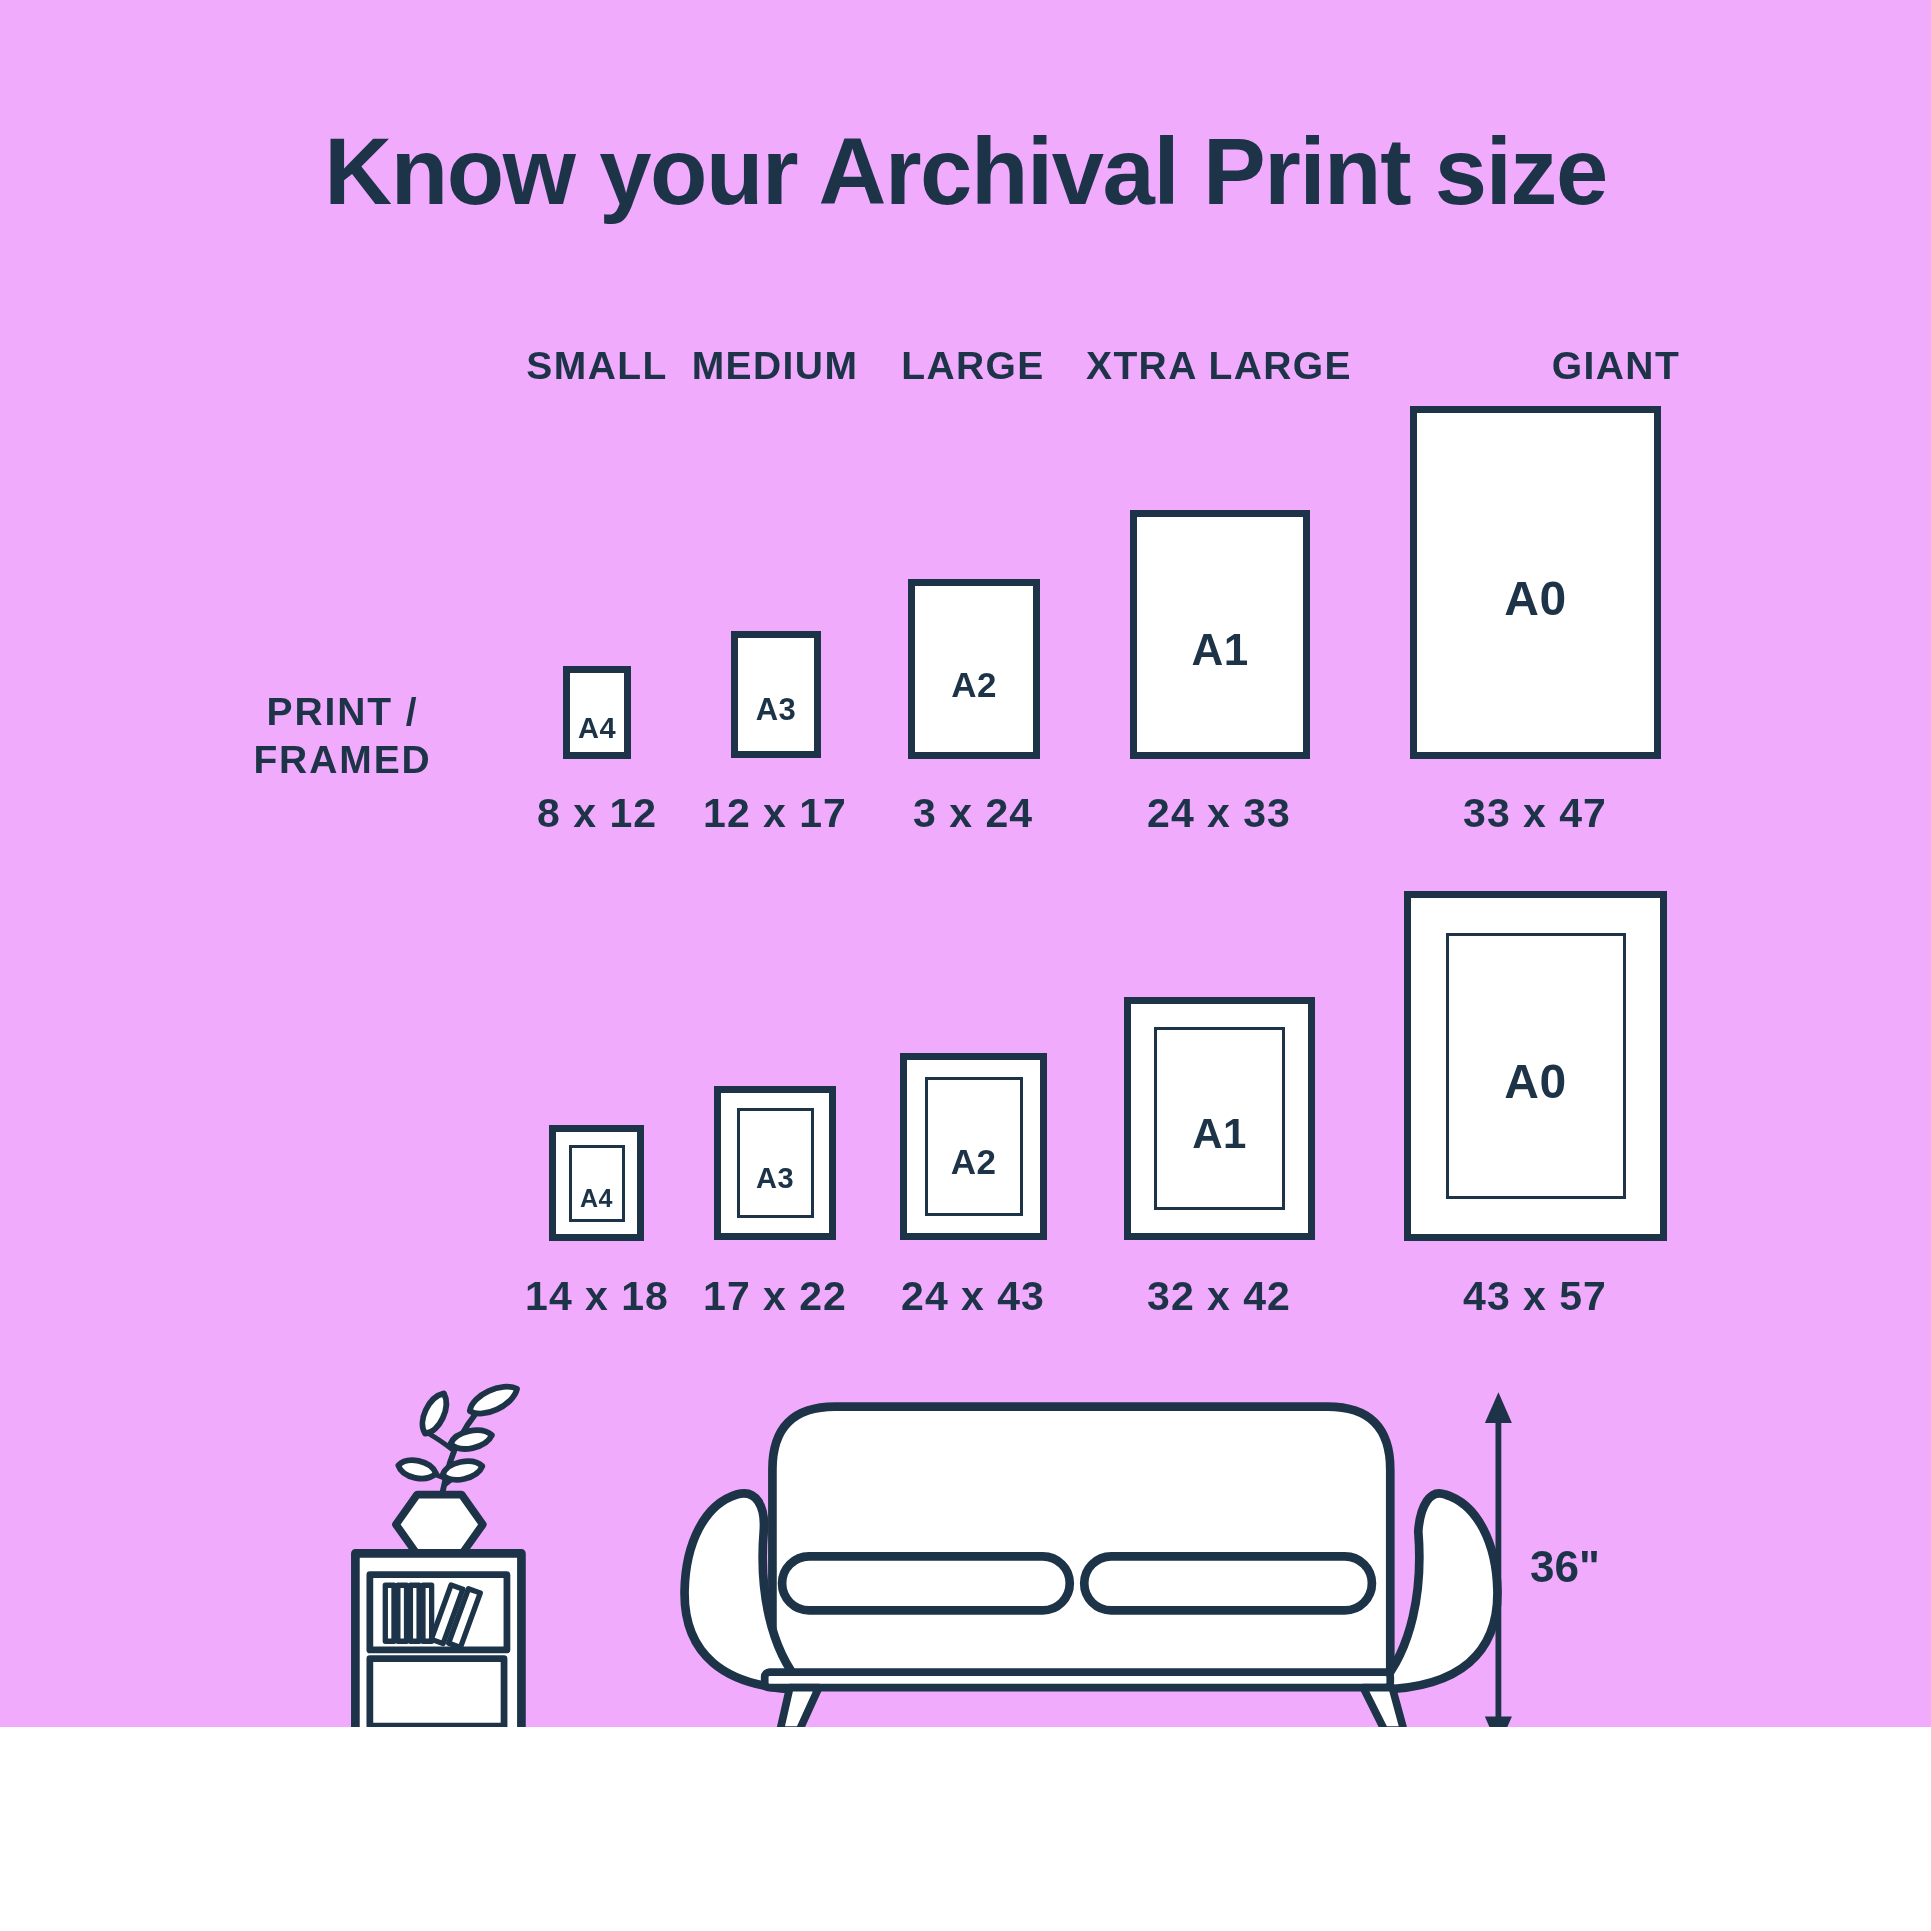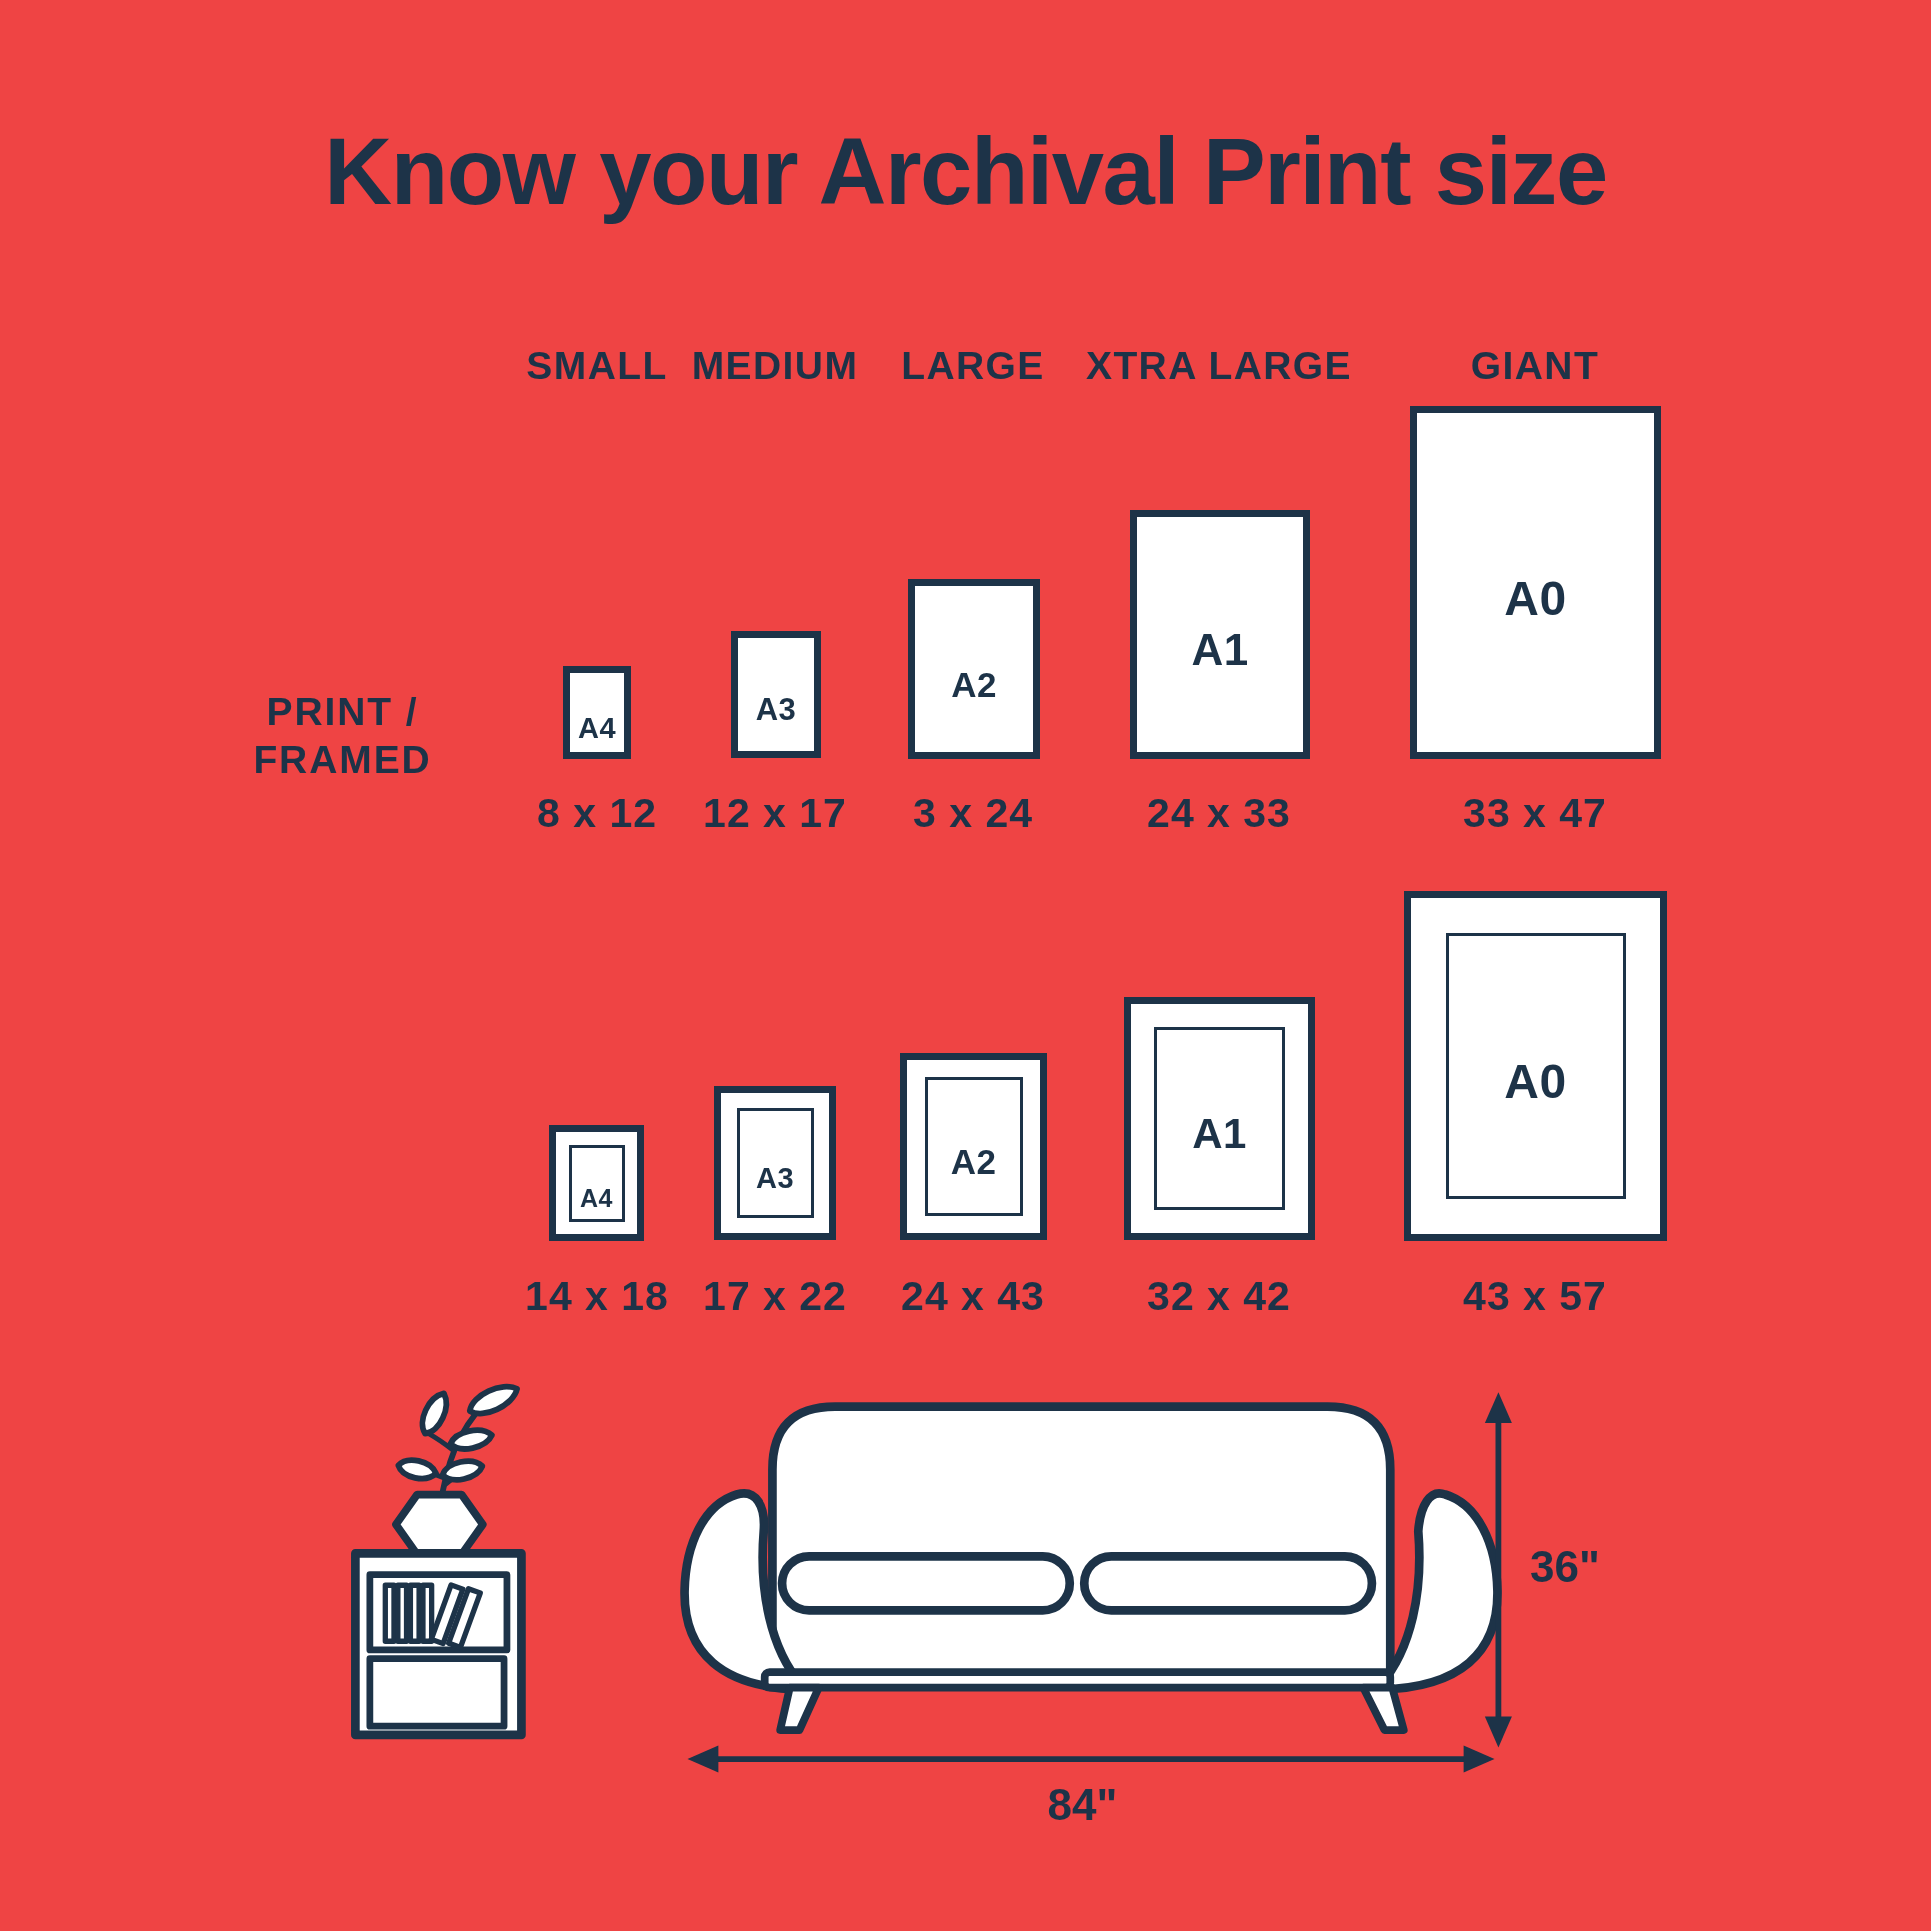--- a/index.html
+++ b/index.html
@@ -1,17 +1,17 @@
 <!DOCTYPE html>
 <html><head>
 <meta charset="utf-8">
 <style>
   html,body{margin:0;padding:0;background:#ffffff;}
   .canvas{
-    position:relative;width:1931px;height:1931px;background:#ef4444;overflow:hidden;
+    position:relative;width:1931px;height:1727px;background:#f0abfc;overflow:hidden;
     font-family:"Liberation Sans", sans-serif;color:#1d3348;
   }
   .title{
     position:absolute;left:0;right:0;top:118px;text-align:center;
     font-size:94px;font-weight:700;letter-spacing:-1.4px;color:#1d3348;
   }
   .col-header{
     position:absolute;top:334px;transform:translateX(-50%);
     font-size:39px;font-weight:600;letter-spacing:1.4px;white-space:nowrap;color:#1d3348;margin-top:10px;
   }
@@ -47,21 +47,21 @@
 <body>
 
 <div class="canvas">
 
   <div class="title">Know your Archival Print size</div>
 
   <div class="col-header" style="left:597px">SMALL</div>
   <div class="col-header" style="left:775px">MEDIUM</div>
   <div class="col-header" style="left:973px">LARGE</div>
   <div class="col-header" style="left:1219px">XTRA LARGE</div>
-  <div class="col-header" style="left:1535px">GIANT</div>
+  <div class="col-header" style="left:1616px">GIANT</div>
 
   <div class="row-label" style="left:188px;top:668px;width:309px">
     <div>PRINT /</div>
     <div>FRAMED</div>
   </div>
 
   <div class="print-rect" style="left:563px;top:666px;width:68px;height:93px">
     <span class="paper-label" style="font-size:29px">A4</span>
   </div>
   <div class="print-rect" style="left:731px;top:631px;width:90px;height:127px">

